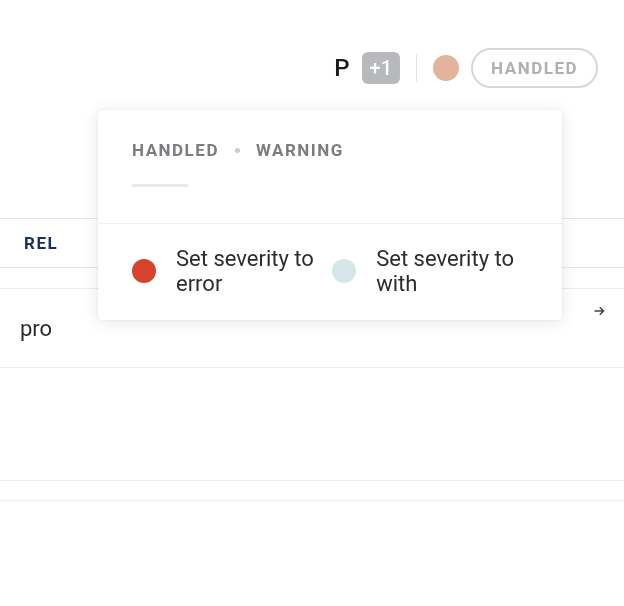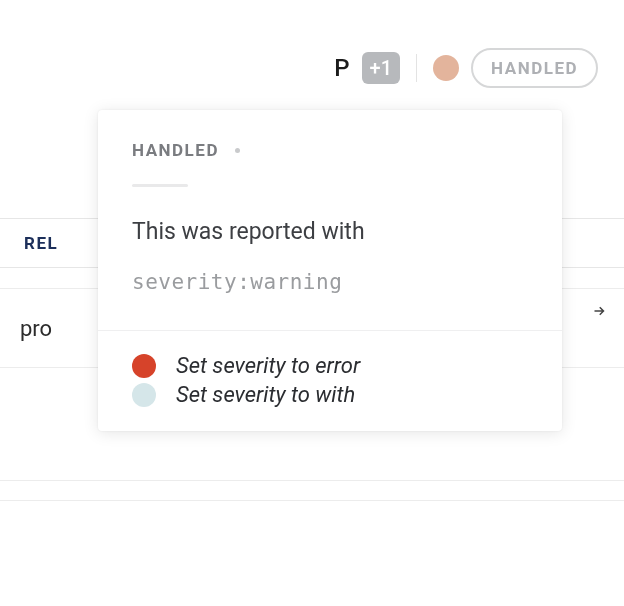--- a/index.html
+++ b/index.html
@@ -158,22 +158,20 @@
   }
   .pop-divider {
     margin-top: 36px;
     height: 1px;
     background: #efeff0;
     width: 100%;
   }
   .pop-actions {
     padding: 20px 34px 0 34px;
     display: flex;
-    flex-direction: column;
-    font-style: italic;
   }
   .action-row {
     display: flex;
     align-items: center;
     gap: 20px;
     cursor: pointer;
     font-size: 22px;
     color: #2b2d31;
     padding: 2px 0;
   }
@@ -208,26 +206,23 @@
       </svg>
   </div>
   <div class="bg-stripe-1"></div>
   <div class="bg-stripe-2"></div>
 
   <div class="popover">
     <div class="popover-head">
       <div class="pop-tags">
         <span>HANDLED</span>
         <span class="dot"></span>
+        <span>WARNING</span>
       </div>
       <div class="pop-rule"></div>
-    </div>
-    <div class="pop-body">
-      <div class="pop-msg">This was reported with</div>
-      <div class="pop-code">severity:warning</div>
     </div>
     <div class="pop-divider"></div>
     <div class="pop-actions">
       <div class="action-row">
         <span class="action-dot error"></span>
         <span>Set severity to error</span>
       </div>
       <div class="action-row">
         <span class="action-dot info"></span>
         <span>Set severity to with</span>

